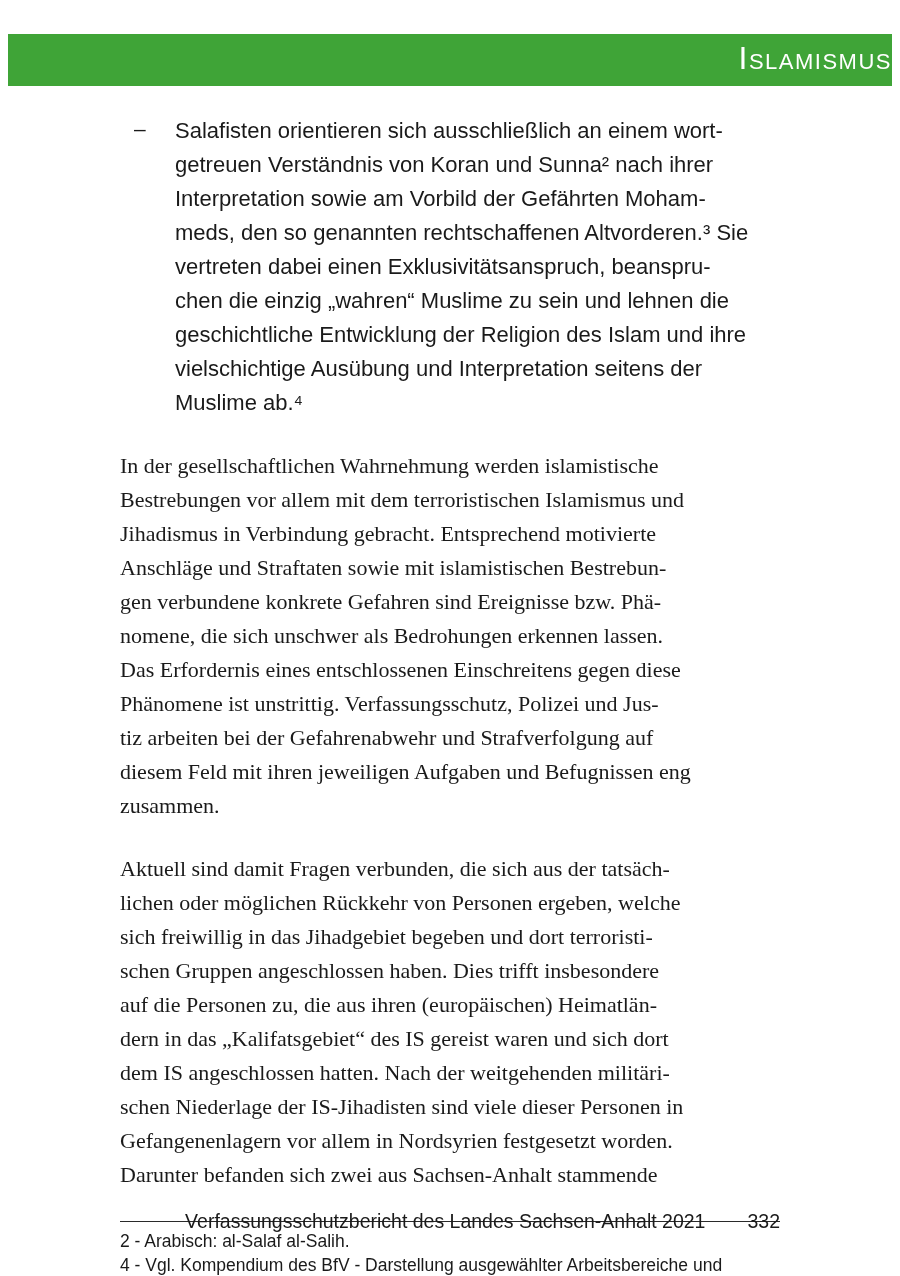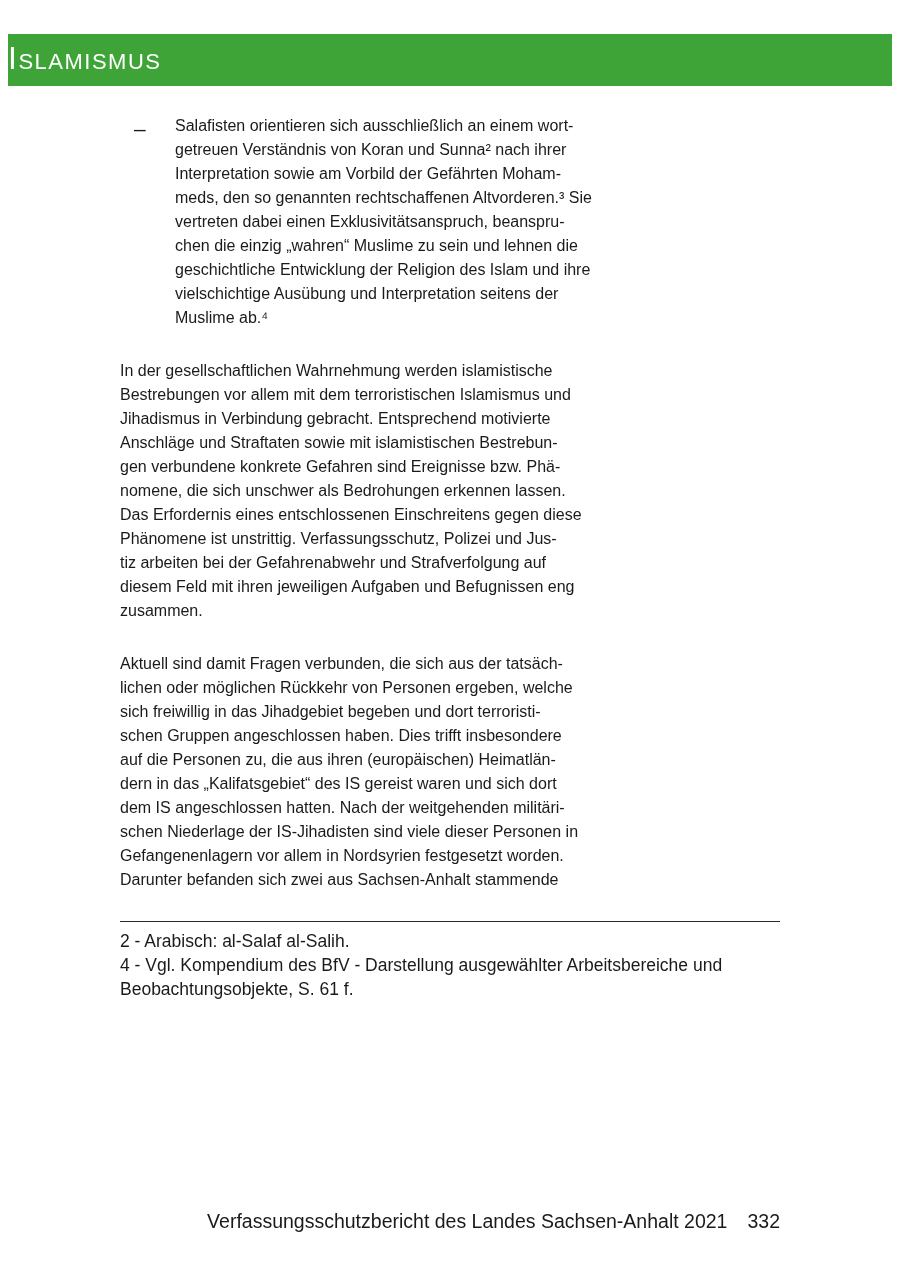--- a/index.html
+++ b/index.html
@@ -20,72 +20,72 @@
   }
   .banner {
     position: absolute;
     left: 8px;
     right: 8px;
     top: 34px;
     height: 52px;
     background: var(--header_bg, #3fa437);
     display: flex;
     align-items: center;
-    justify-content: flex-start;
+    justify-content: flex-end;
   }
   .banner-title {
     color: var(--header_text, #ffffff);
     font-variant: small-caps;
     font-size: 32px;
     letter-spacing: 1.5px;
     line-height: 1;
     padding-bottom: 4px;
   }
   .content {
     position: absolute;
     left: 120px;
     width: 660px;
     top: 114px;
   }
   .lines {
     white-space: pre-line;
-    font-size: 16px;
-    line-height: 24px;
+    font-size: 22px;
+    line-height: 34px;
     text-align: left;
   }
   .bullet {
     display: flex;
     margin-bottom: 29px;
   }
   .bullet-marker {
     flex: 0 0 55px;
     padding-left: 14px;
     font-size: 21px;
     line-height: 29px;
   }
   .bullet-text { flex: 1; }
-  .para { margin: 0 0 29px 0; }
+  .para { margin: 0 0 29px 0; font-family: Liberation Serif, serif; }
   .footnotes {
     margin-top: 6px;
     border-top: 1px solid #2a2a2a;
     padding-top: 7px;
   }
   .footnote .lines {
     font-size: 17.5px;
     line-height: 24px;
   }
   .footer {
     position: absolute;
     left: 120px;
     width: 660px;
     top: 1210px;
     display: flex;
     justify-content: flex-end;
     align-items: flex-start;
-    gap: 20px;
+    gap: 42px;
     font-size: 19.5px;
   }
 </style>
 </head>
 <body>
 
 <div class="page">
 
   <div class="banner">
     <span class="banner-title">Islamismus</span>

